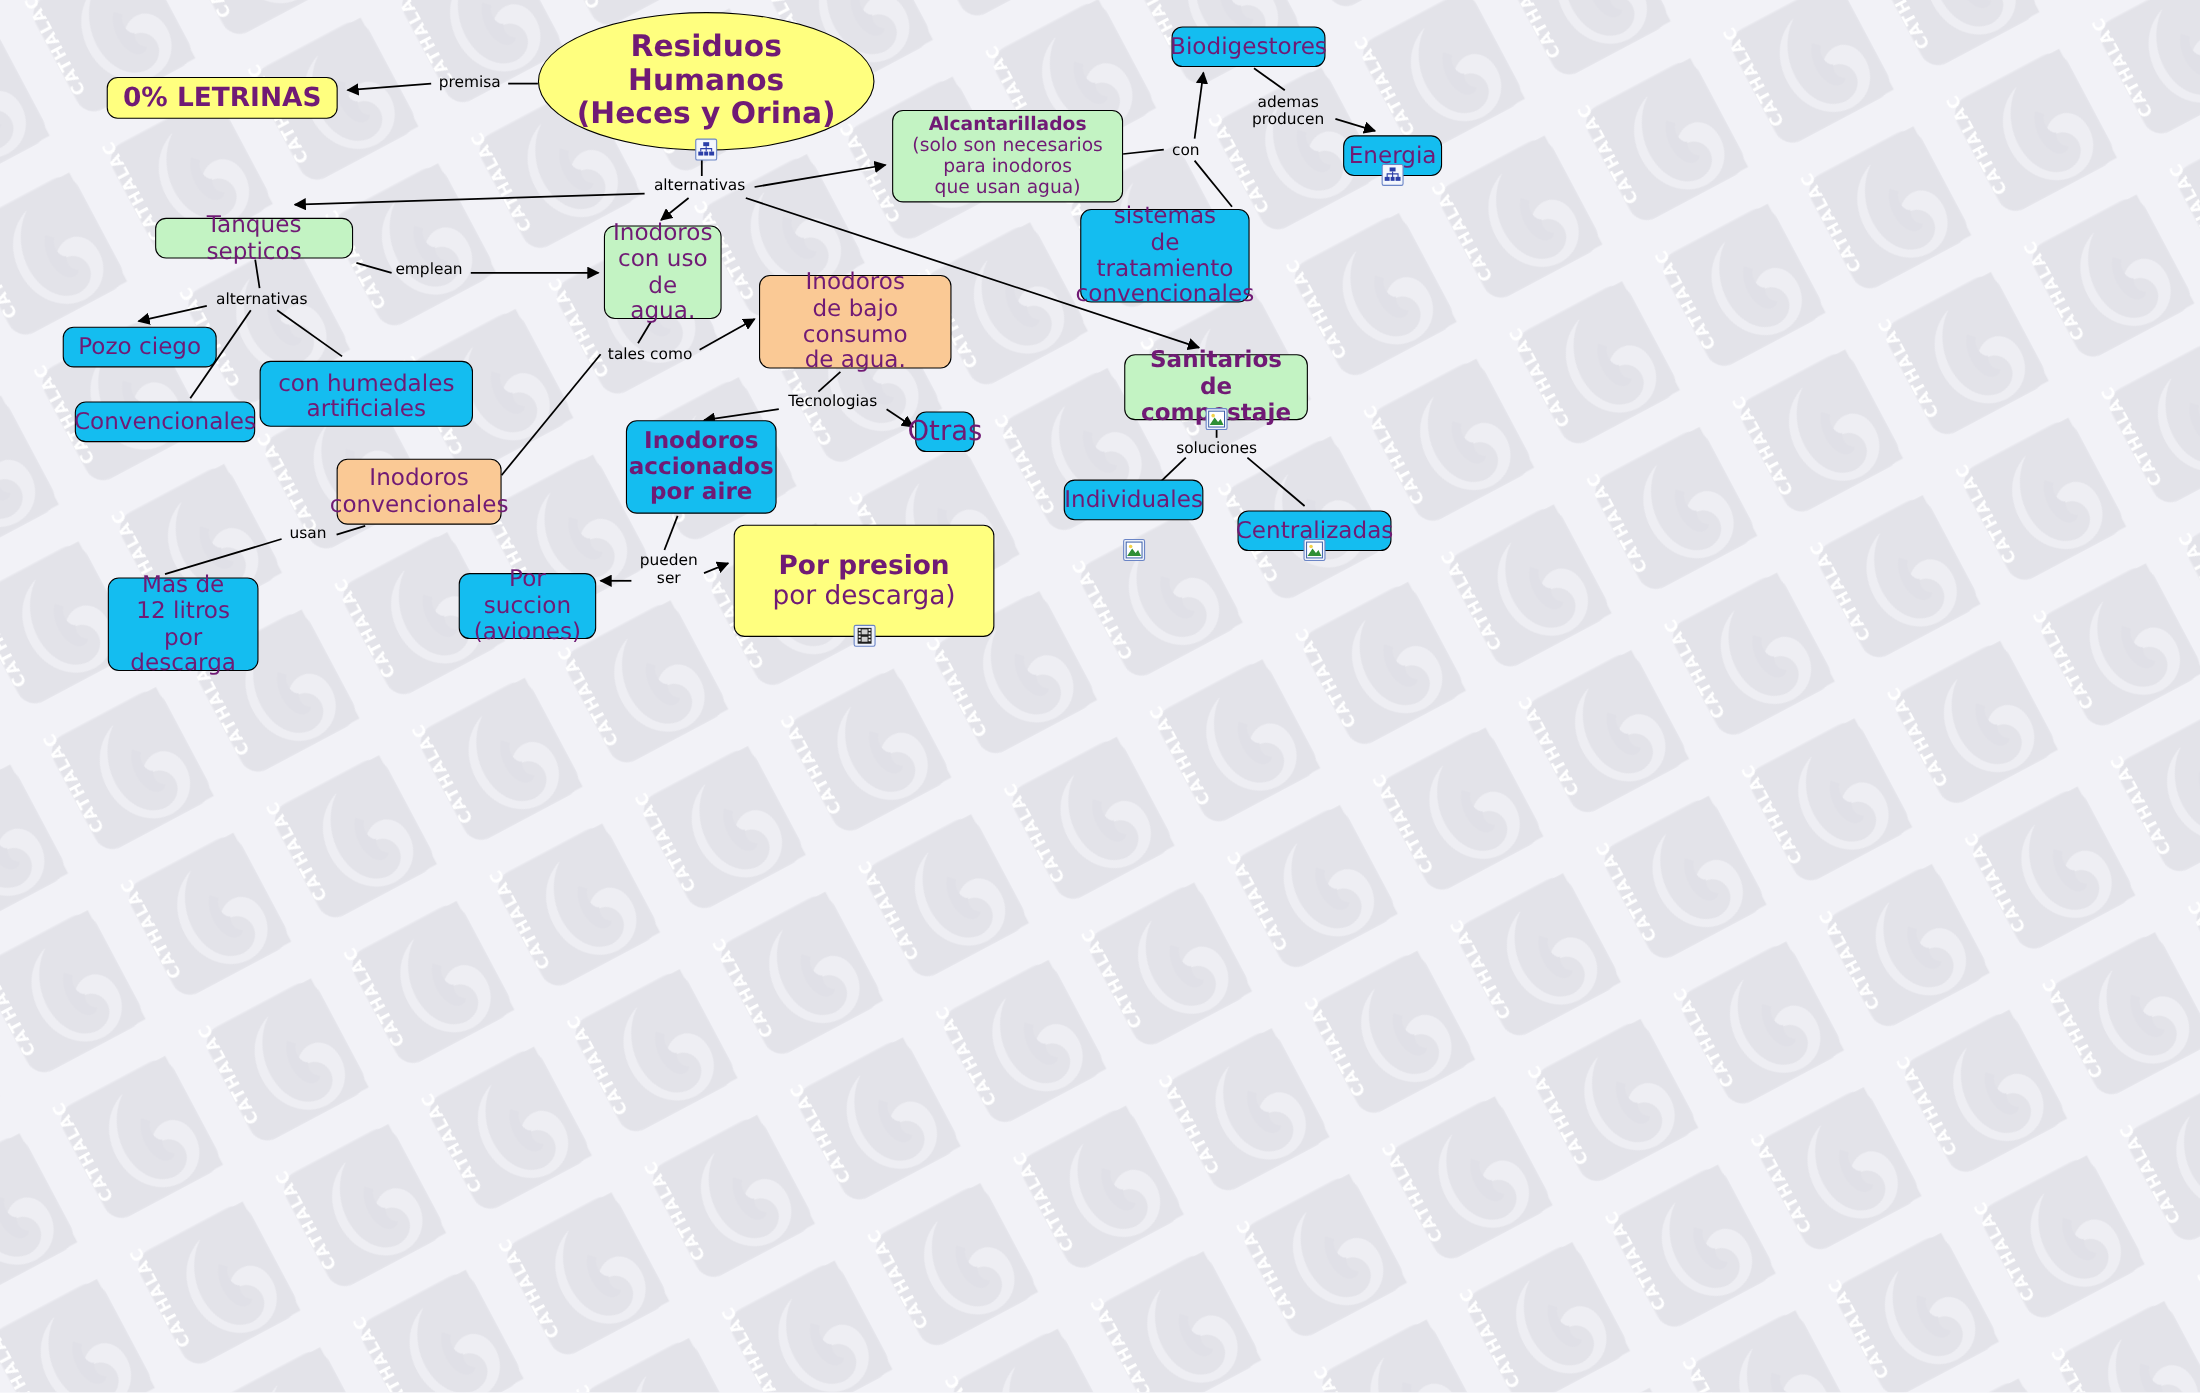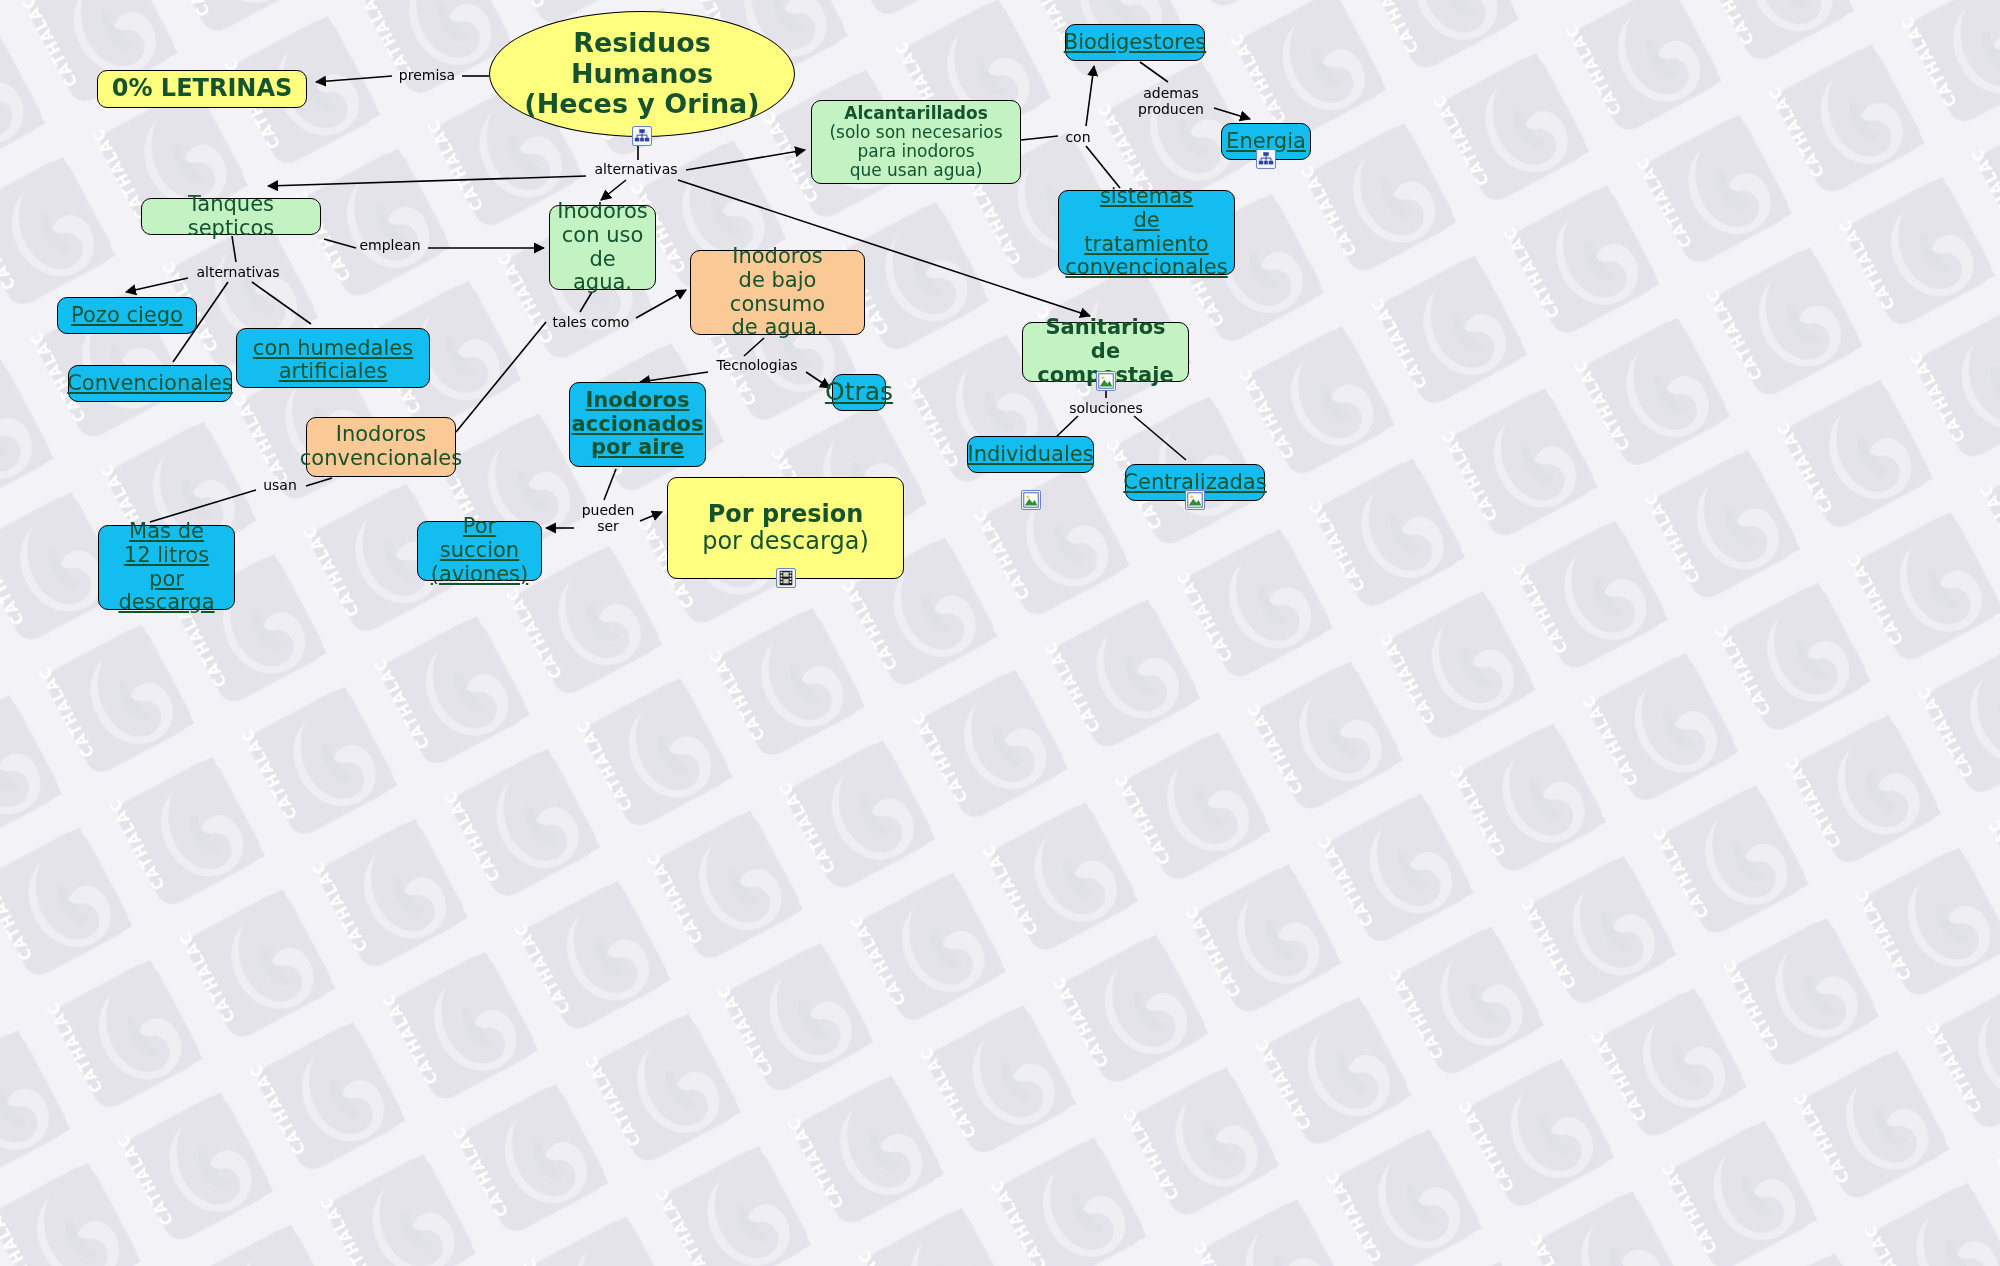--- a/index.html
+++ b/index.html
@@ -27,32 +27,32 @@
   .node {
     position: absolute;
     z-index: 2;
     border: 1.6px solid #000;
     border-radius: 10px;
     display: flex;
     flex-direction: column;
     align-items: center;
     justify-content: center;
     text-align: center;
-    color: #14532d;
+    color: #701a75;
     line-height: 1.13;
     padding: 3px 9px;
     white-space: pre-line;
   }
   .node.ellipse {
     border-radius: 50%;
     border-width: 1.8px;
   }
   .fill-yellow  { background: #ffff7f; }
   .fill-green   { background: #c3f3c3; }
-  .fill-cyan    { background: #14bdf0; text-decoration: underline; }
+  .fill-cyan    { background: #14bdf0; }
   .fill-orange  { background: #fac995; }
   .node .lbl { display: block; }
   .linklabel {
     position: absolute;
     z-index: 2;
     font-size: 14px;
     color: #000000;
     text-align: center;
     line-height: 1.12;
     white-space: pre-line;
@@ -195,21 +195,21 @@
       <span class="nodeicon" style="left: 1256px; top: 149px;">
         <svg viewBox="0 0 20 20">
           <rect x="1" y="1" width="18" height="18" rx="2" fill="#f4f7fd"></rect>
           <rect x="7" y="2.5" width="6" height="4" fill="#2b3fa8"></rect>
           <rect x="2" y="12" width="5" height="4" fill="#2b3fa8"></rect>
           <rect x="8" y="12" width="4" height="4" fill="#2b3fa8"></rect>
           <rect x="13" y="12" width="5" height="4" fill="#2b3fa8"></rect>
           <path d="M10 6.5 L10 9 M4.5 12 L4.5 9 L15.5 9 L15.5 12 M10 9 L10 12" stroke="#2b3fa8" stroke-width="1.1" fill="none"></path>
         </svg>
       </span>
-      <div class="node fill-cyan" style="left: 1058px; top: 190px; width: 177px; height: 85px; font-size: 21px;"><span class="lbl">sistemas</span><span class="lbl">de tratamiento</span><span class="lbl">convencionales</span></div>
+      <div class="node fill-cyan" style="left: 982px; top: 190px; width: 154px; height: 85px; font-size: 21px;"><span class="lbl">sistemas</span><span class="lbl">de tratamiento</span><span class="lbl">convencionales</span></div>
       <div class="node fill-green" style="left: 1022px; top: 322px; width: 167px; height: 60px; font-size: 21px; font-weight: bold;"><span class="lbl">Sanitarios</span><span class="lbl">de compostaje</span></div>
       <span class="nodeicon" style="left: 1095.5px; top: 371px;">
         <svg viewBox="0 0 20 20">
           <rect x="2" y="2" width="16" height="16" fill="#ffffff" stroke="#3a5ea8" stroke-width="1"></rect>
           <circle cx="6.5" cy="6.5" r="1.8" fill="#f2d24b"></circle>
           <path d="M3 16 L8 8.5 L11.5 13 L14 10 L17 16 Z" fill="#2f8f36"></path>
         </svg>
       </span>
       <div class="node fill-cyan" style="left: 967px; top: 436px; width: 127px; height: 37px; font-size: 21px;"><span class="lbl">Individuales</span></div>
       <span class="nodeicon" style="left: 1020.5px; top: 490px;">

